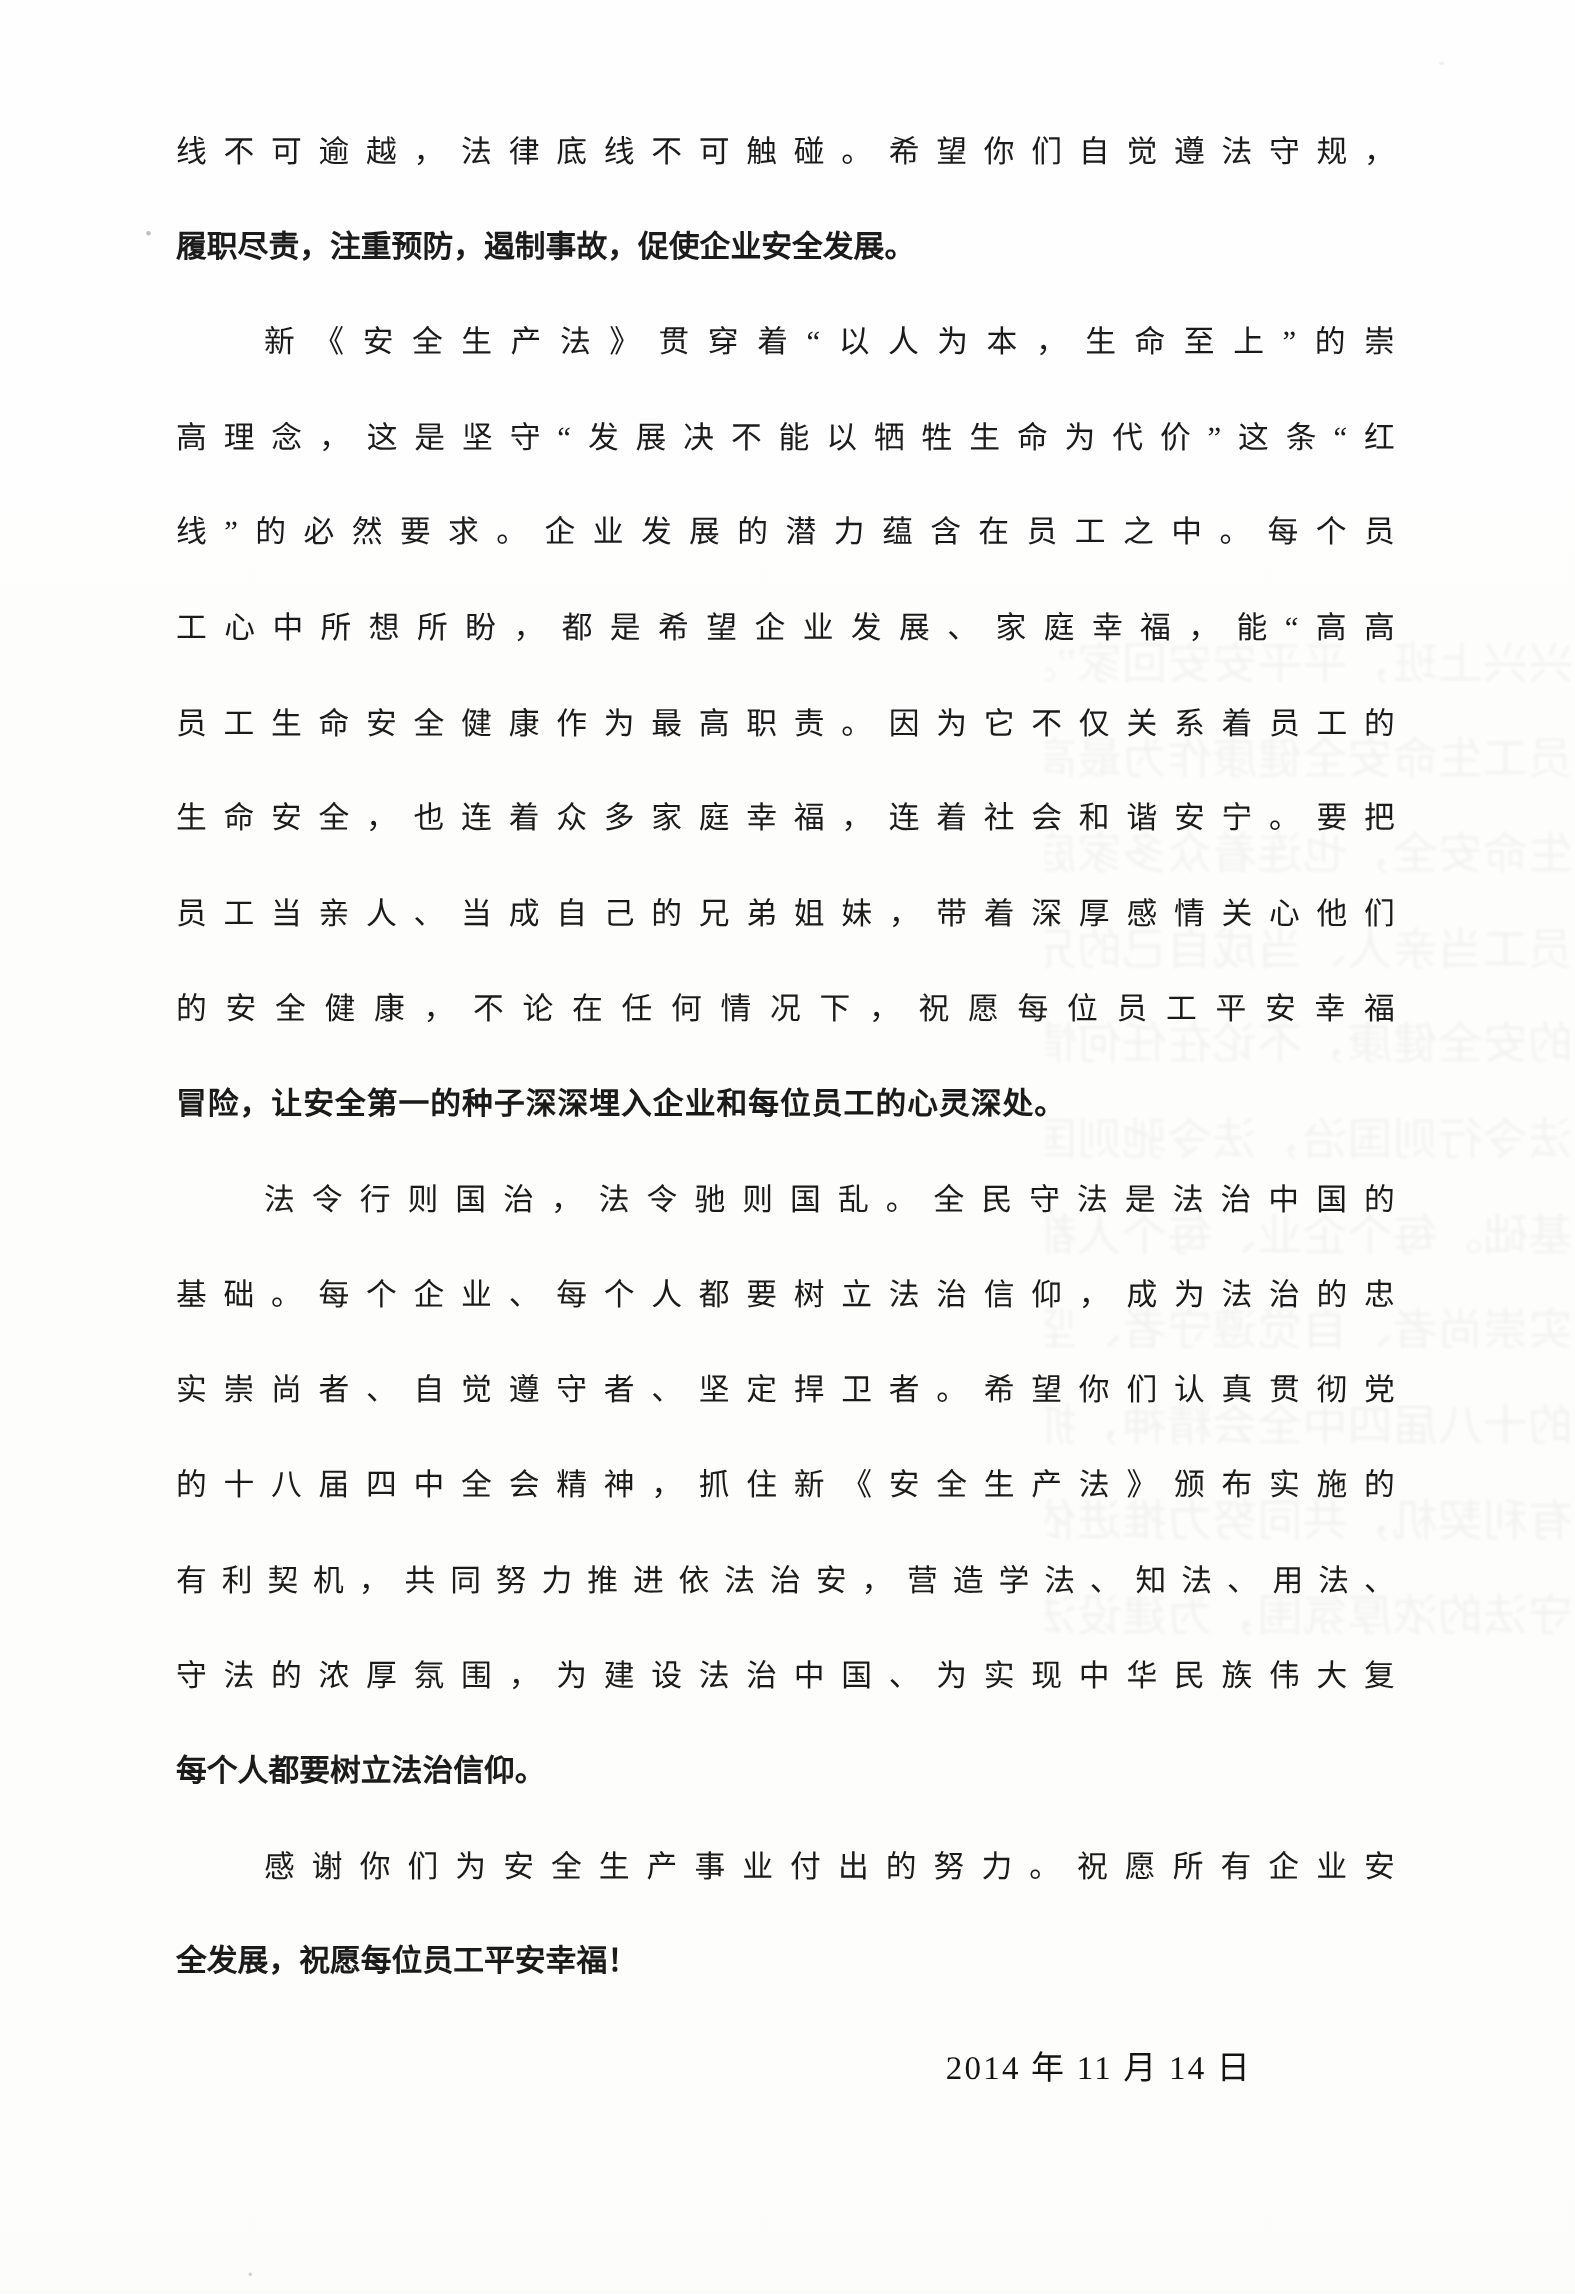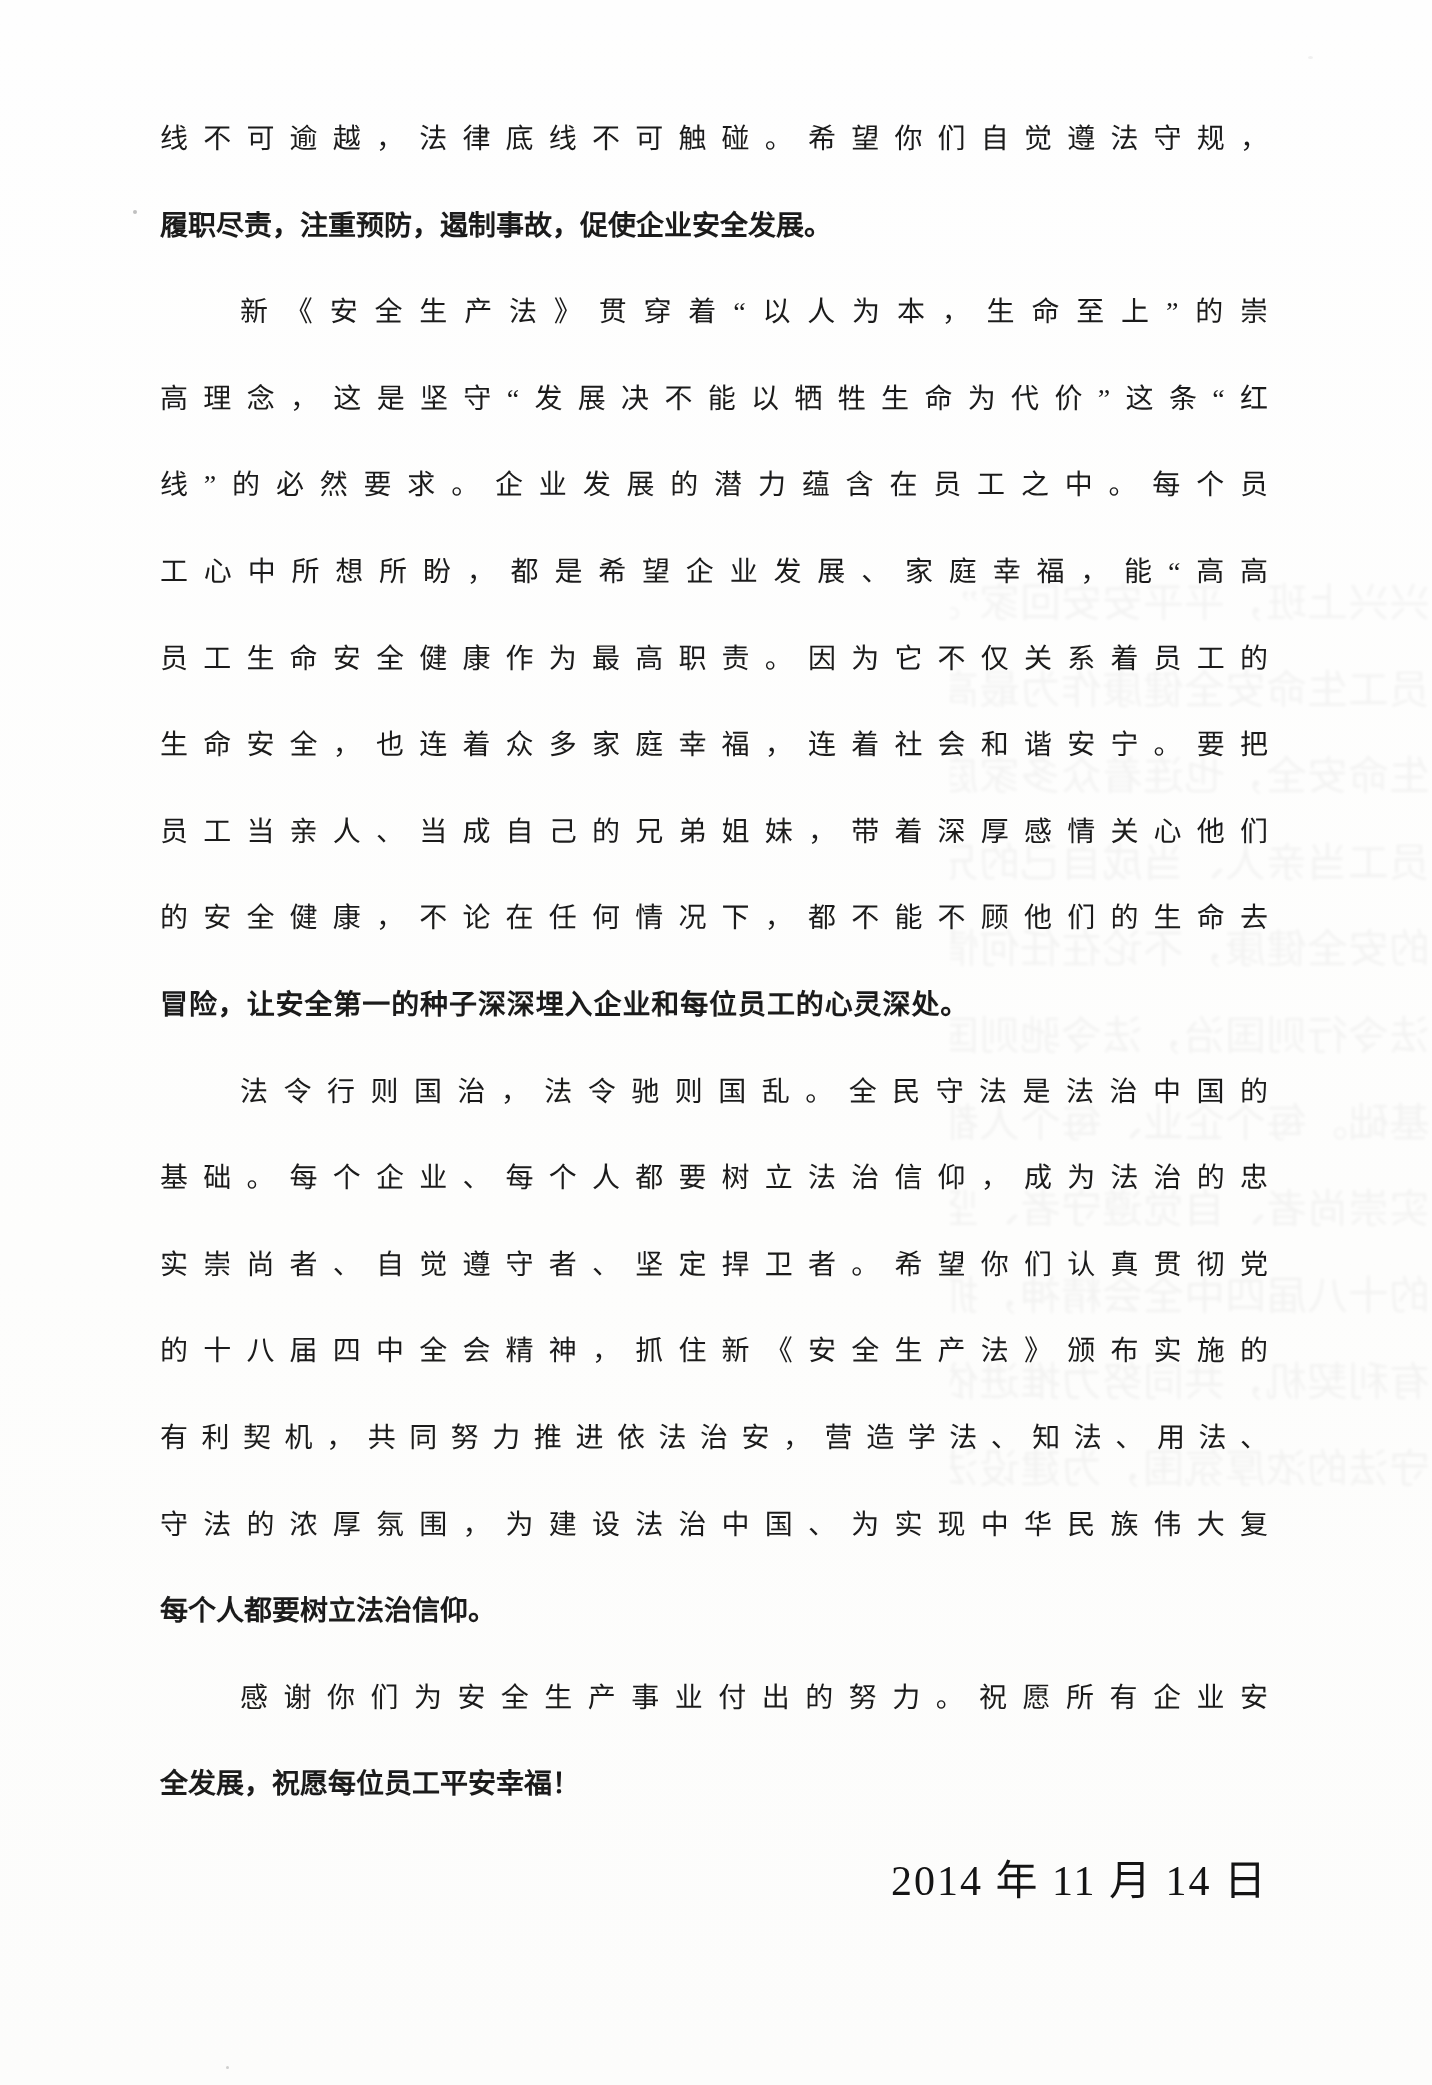--- a/index.html
+++ b/index.html
@@ -49,27 +49,27 @@
     text-align-last: left;
     font-weight: bold;
   }
   .line.overfull {
     white-space: nowrap;
     text-align: left;
     text-align-last: left;
     letter-spacing: 0.9px;
   }
   .date-line {
-    font-size: 42px;
+    font-size: 30px;
     line-height: 86.6px;
     height: 86.6px;
     margin-top: 10px;
     padding-left: 570px;
     letter-spacing: 2px;
-    text-align: right;
+    text-align: center;
     color: #141414;
   }
   
   .bleed {
     position: absolute;
     left: 950px;
     top: 560px;
     width: 480px;
     height: 1300px;
     overflow: hidden;
@@ -122,21 +122,21 @@
     </p>
 
     <p class="para">
       <span class="line indent" style="display:block">新《安全生产法》贯穿着“以人为本，生命至上”的崇</span>
       <span class="line" style="display:block">高理念，这是坚守“发展决不能以牺牲生命为代价”这条“红</span>
       <span class="line" style="display:block">线”的必然要求。企业发展的潜力蕴含在员工之中。每个员</span>
       <span class="line" style="display:block">工心中所想所盼，都是希望企业发展、家庭幸福，能“高高</span>
       <span class="line" style="display:block">员工生命安全健康作为最高职责。因为它不仅关系着员工的</span>
       <span class="line" style="display:block">生命安全，也连着众多家庭幸福，连着社会和谐安宁。要把</span>
       <span class="line" style="display:block">员工当亲人、当成自己的兄弟姐妹，带着深厚感情关心他们</span>
-      <span class="line" style="display:block">的安全健康，不论在任何情况下，都不能不顾他们的生命去</span>
+      <span class="line" style="display:block">的安全健康，不论在任何情况下，祝愿每位员工平安幸福</span>
       <span class="line overfull end" style="display:block">冒险，让安全第一的种子深深埋入企业和每位员工的心灵深处。</span>
     </p>
 
     <p class="para">
       <span class="line indent" style="display:block">法令行则国治，法令驰则国乱。全民守法是法治中国的</span>
       <span class="line" style="display:block">基础。每个企业、每个人都要树立法治信仰，成为法治的忠</span>
       <span class="line" style="display:block">实崇尚者、自觉遵守者、坚定捍卫者。希望你们认真贯彻党</span>
       <span class="line" style="display:block">的十八届四中全会精神，抓住新《安全生产法》颁布实施的</span>
       <span class="line" style="display:block">有利契机，共同努力推进依法治安，营造学法、知法、用法、</span>
       <span class="line" style="display:block">守法的浓厚氛围，为建设法治中国、为实现中华民族伟大复</span>

